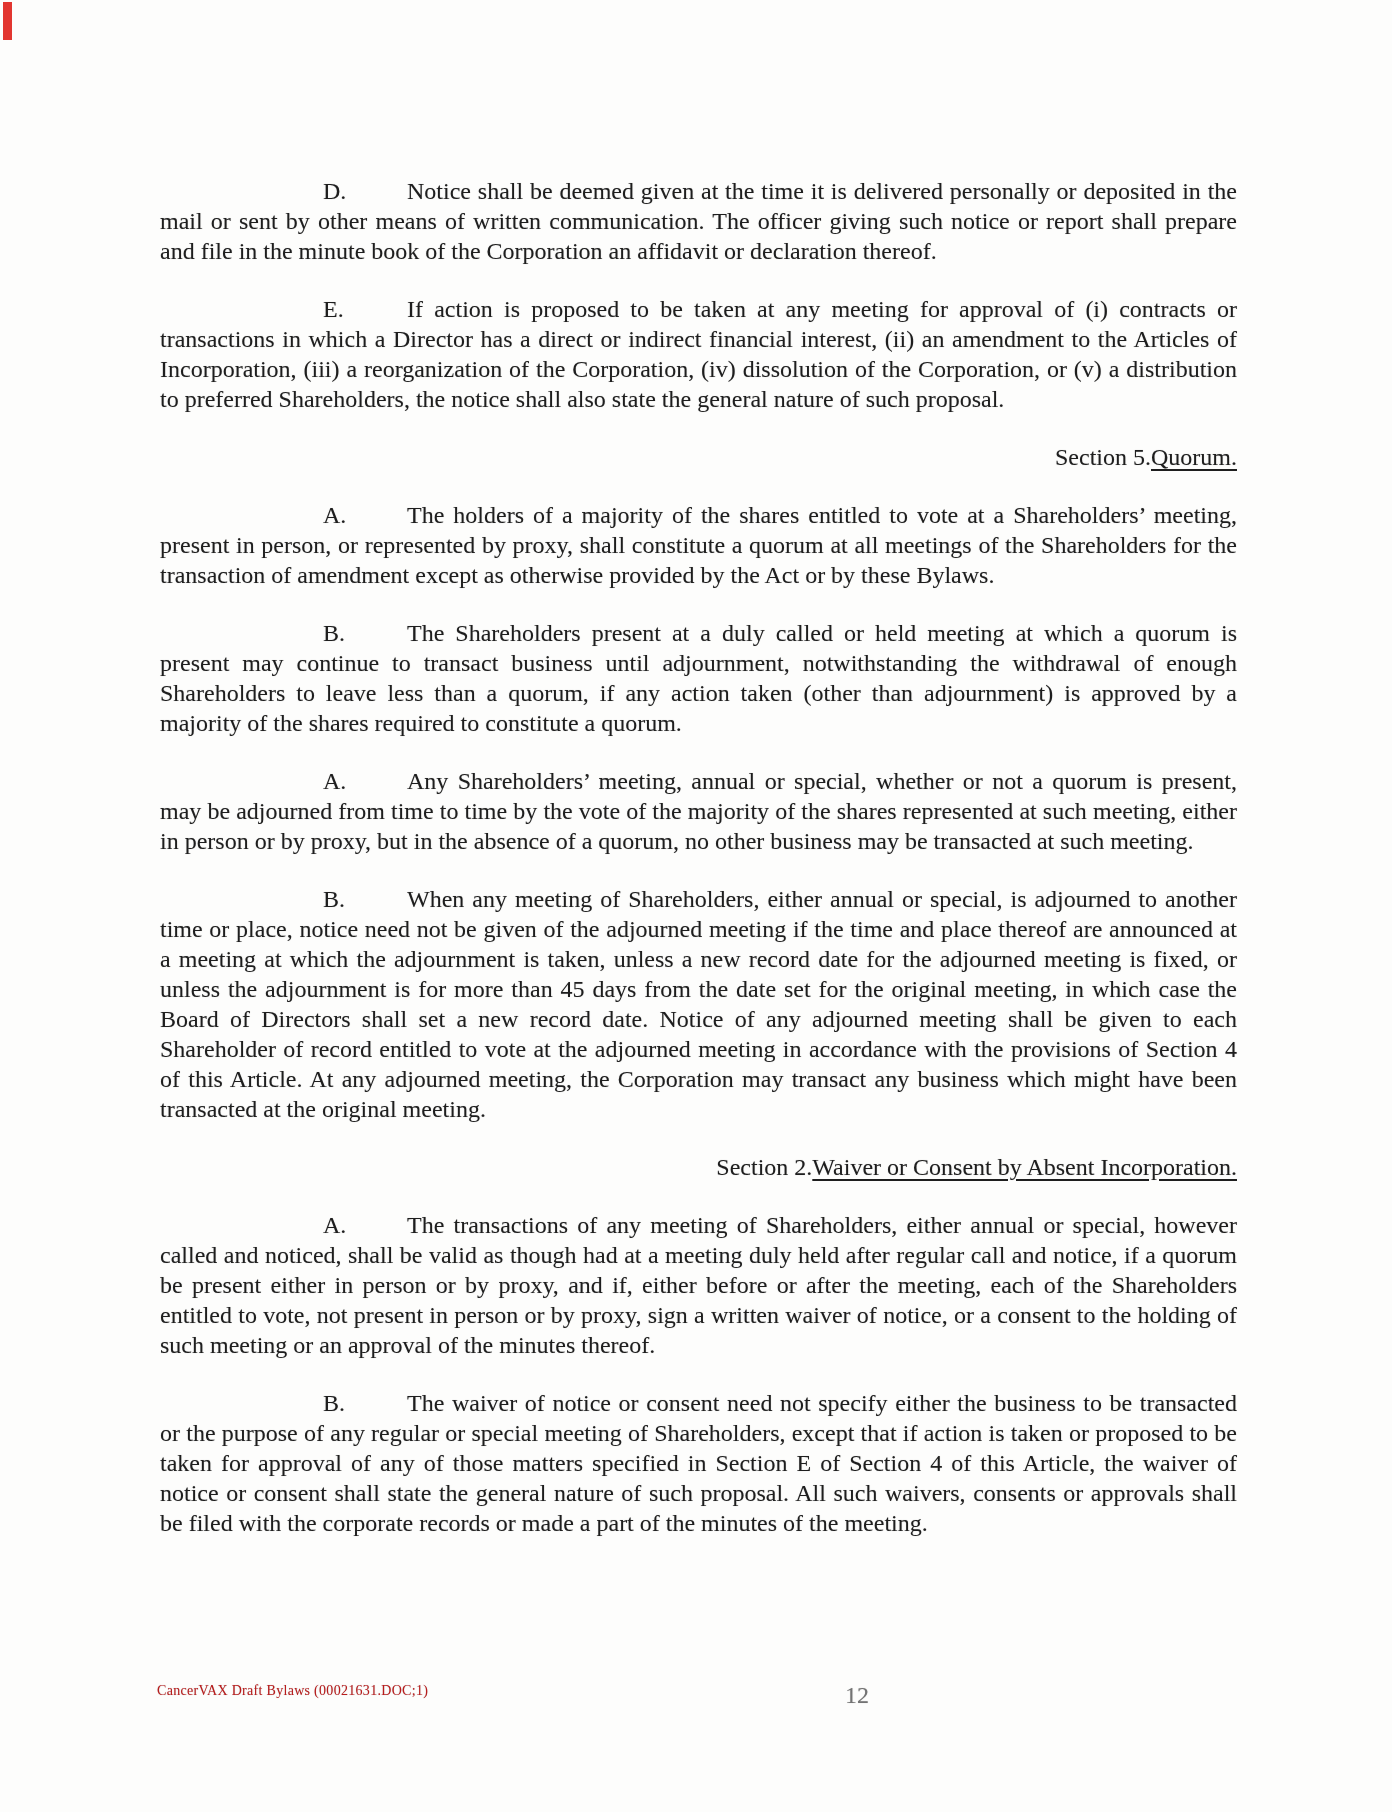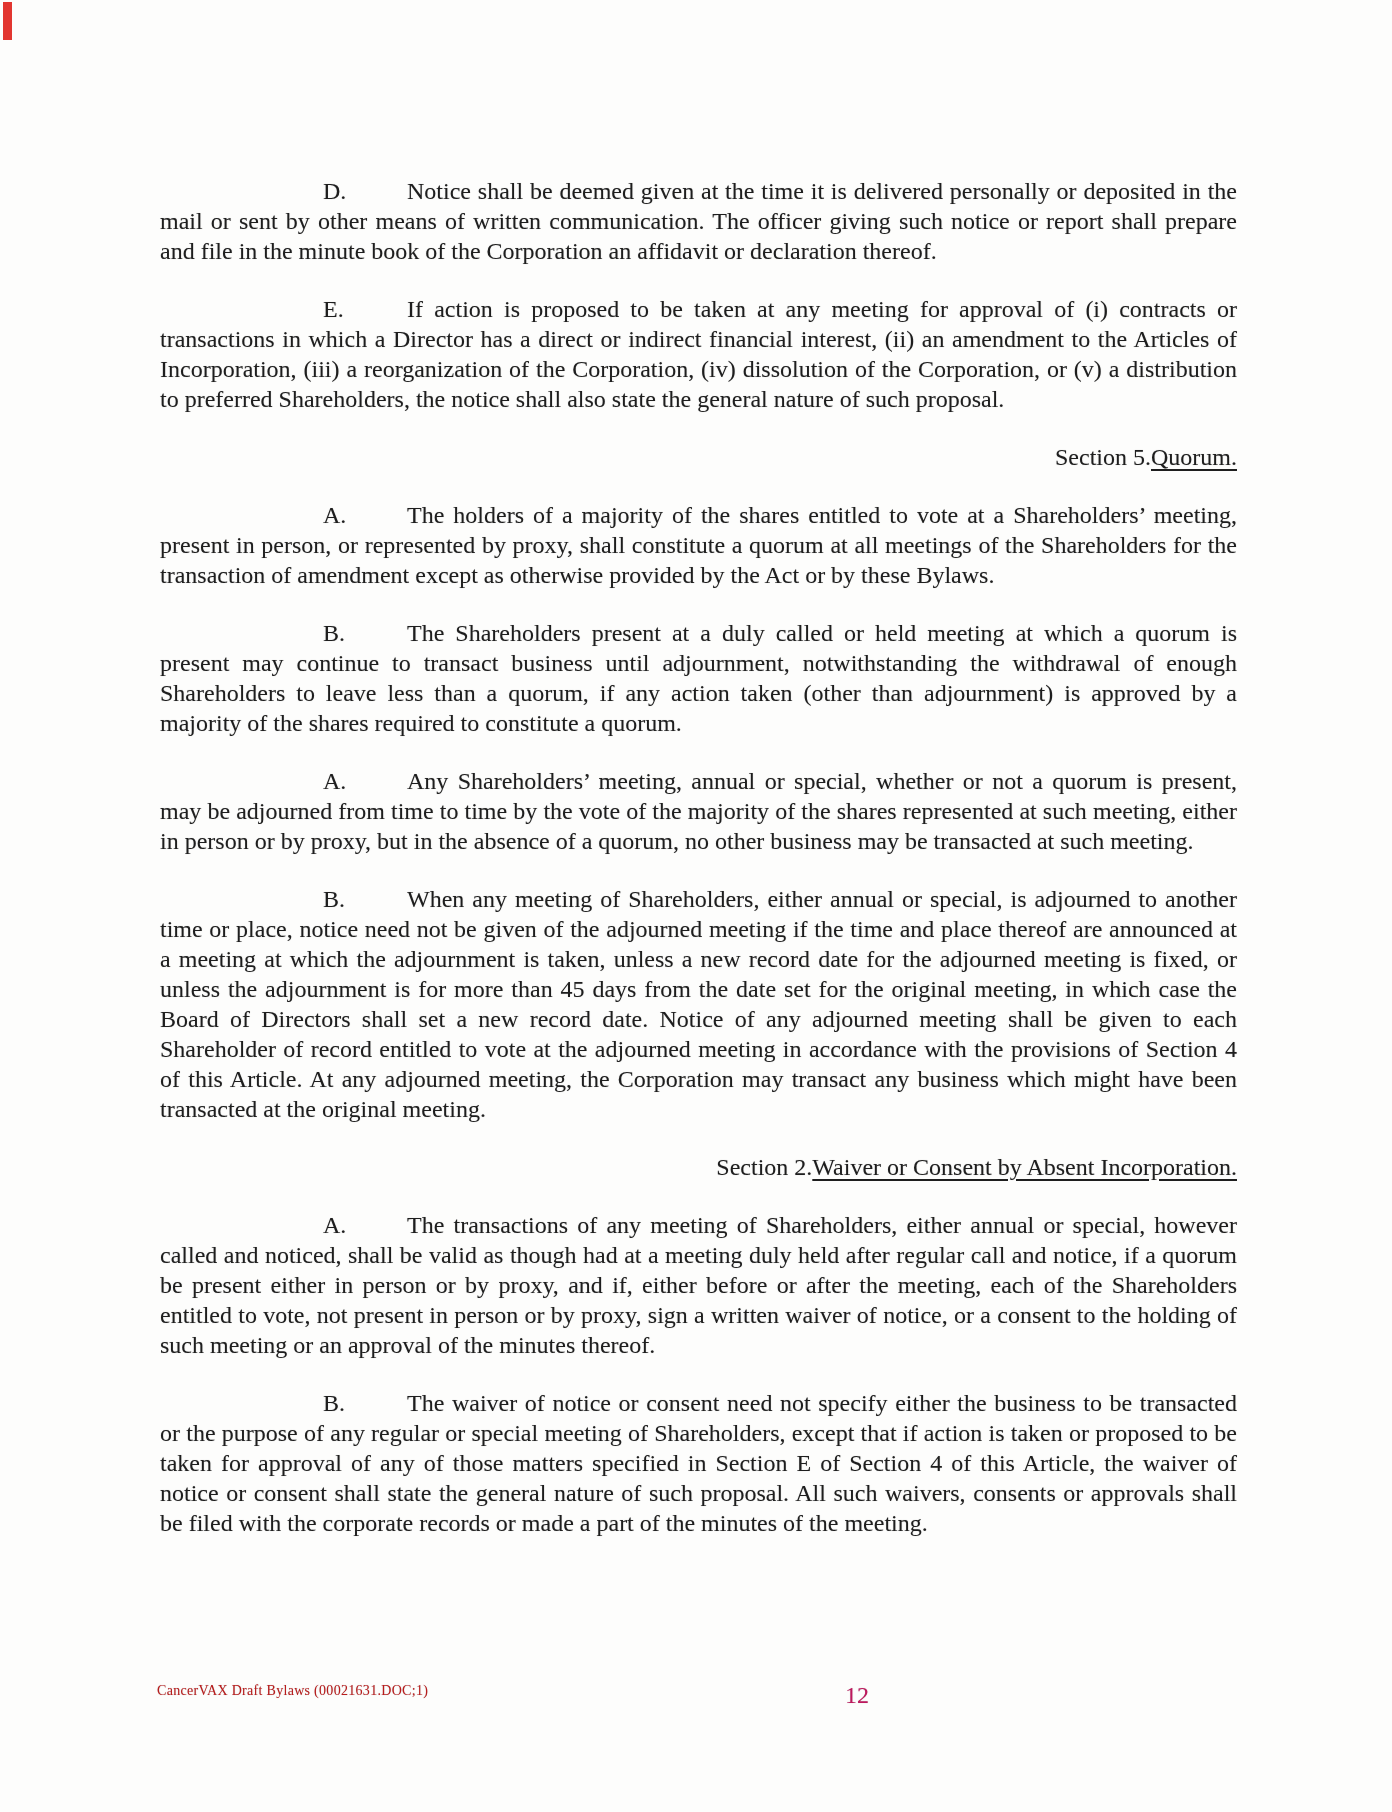--- a/index.html
+++ b/index.html
@@ -61,21 +61,21 @@
     font-size: 14px;
     letter-spacing: 0.3px;
     color: #b91c1c;
     text-shadow: 0 0 1px rgba(40,40,40,0.25);
   }
   .page-number {
     position: absolute;
     left: 845px;
     top: 1682px;
     font-size: 24px;
-    color: #be185d;
+    color: #737373;
     text-shadow: 0 0 1px rgba(40,40,40,0.25);
     text-align: center;
   }
 </style>
 </head>
 <body>
 
 <div class="page">
 
   <div class="red-mark" style="background: rgb(226, 54, 48);"></div>

